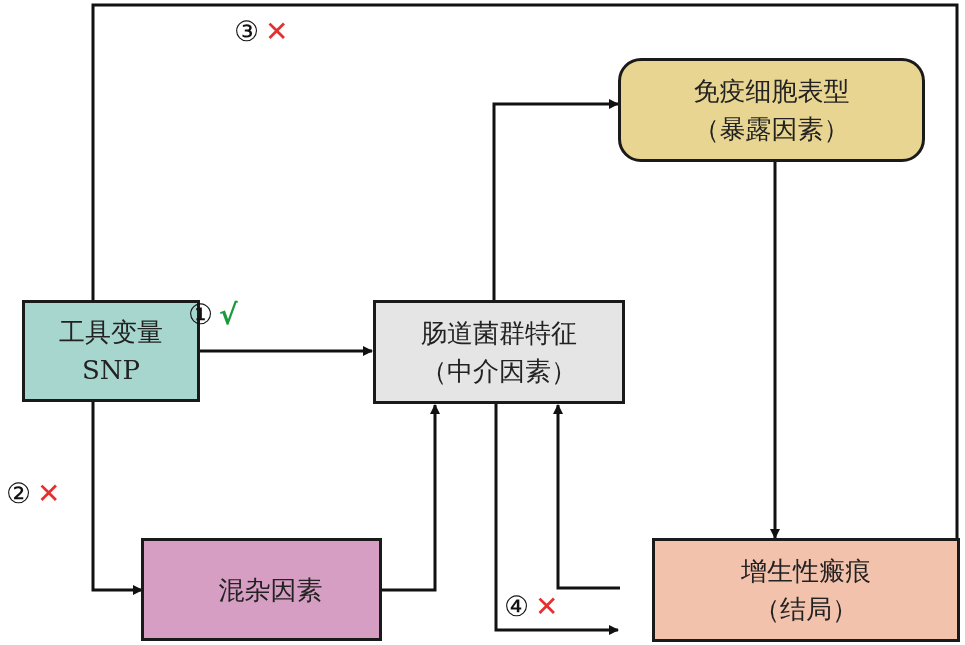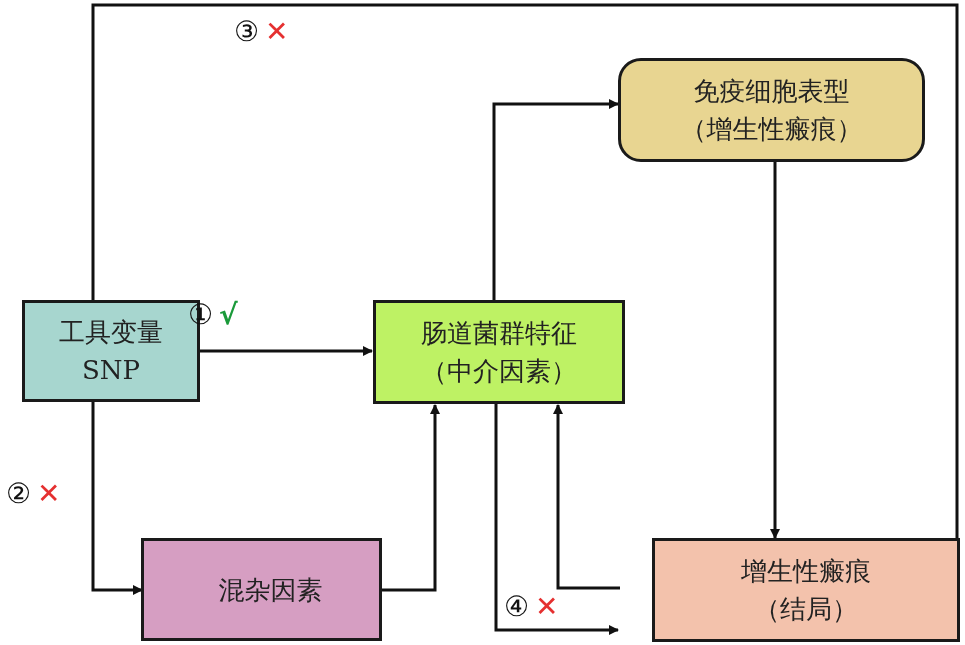--- a/index.html
+++ b/index.html
@@ -41,28 +41,28 @@
 
     <path d="M496,401 L496,630 L618,630" marker-end="url(#ah)"></path>
   </g>
 </svg>
 
 <div class="box" style="left:2px;top:300px;width:178px;height:102px;background:#a7d6cf;margin-left:20px;">
   <div>工具变量</div>
   <div>SNP</div>
 </div>
 
-<div class="box" style="left:373px;top:300px;width:252px;height:104px;background:#bef264;">
+<div class="box" style="left:373px;top:300px;width:252px;height:104px;background:#e5e5e5;">
   <div>肠道菌群特征</div>
   <div>（中介因素）</div>
 </div>
 
 <div class="box" style="left:618px;top:58px;width:307px;height:104px;background:#e8d591;border-radius:23px;">
   <div>免疫细胞表型</div>
-  <div>（增生性瘢痕）</div>
+  <div>（暴露因素）</div>
 </div>
 
 <div class="box" style="left:141px;top:538px;width:241px;height:103px;background:#d69ec2;padding-left:18px;">
   <div>混杂因素</div>
 </div>
 
 <div class="box" style="left:652px;top:538px;width:308px;height:104px;background:#f3c2ac;">
   <div>增生性瘢痕</div>
   <div>（结局）</div>
 </div>

